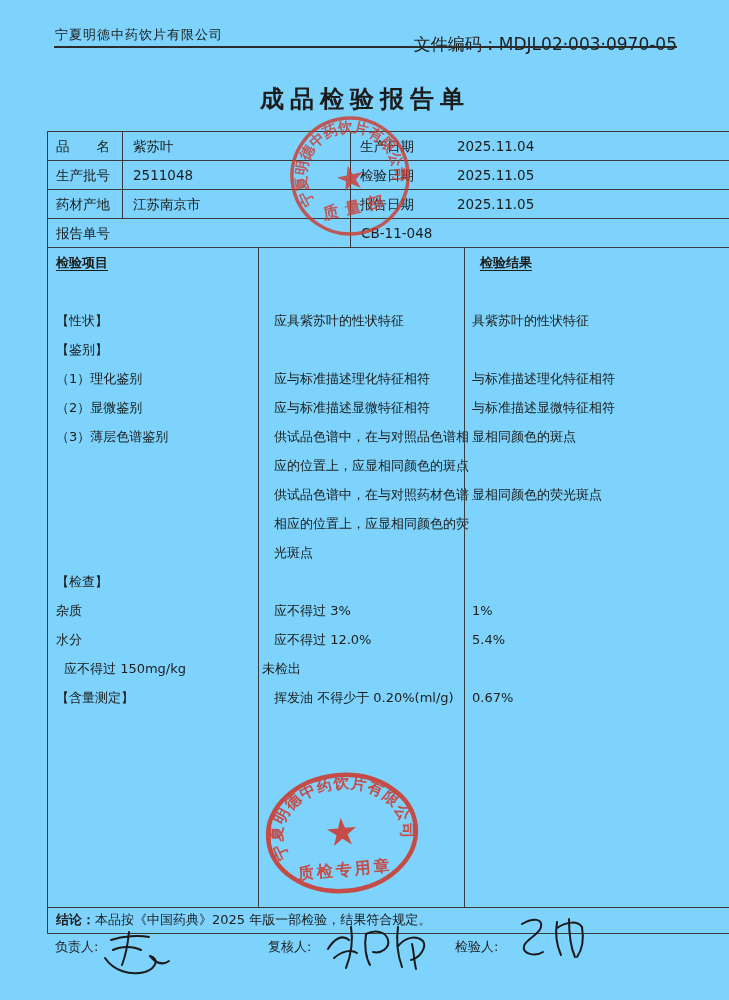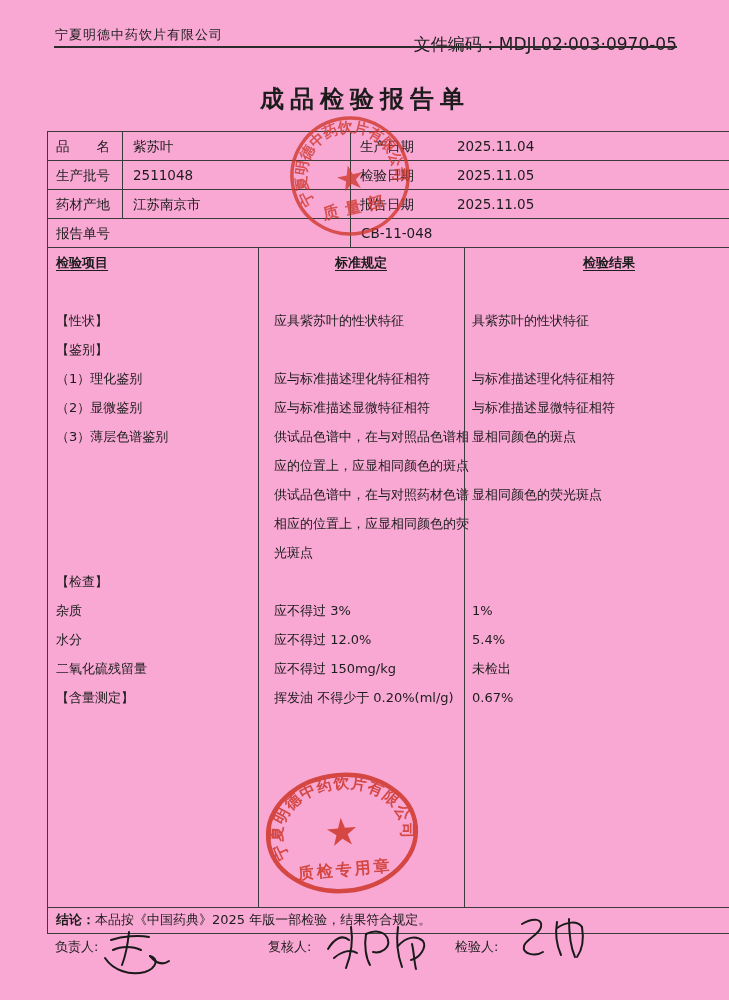--- a/index.html
+++ b/index.html
@@ -1,16 +1,16 @@
 <!DOCTYPE html>
 <html><head>
 <meta charset="utf-8">
 <style>
   html,body{margin:0;padding:0;background:#e8e8e8;}
-  .page{position:relative;width:729px;height:1000px;background:#f9a8d4;margin:0 auto;
+  .page{position:relative;width:729px;height:1000px;background:#7dd3fc;margin:0 auto;
         font-family:"DejaVu Sans","Liberation Sans",sans-serif;color:#1c1c1c;overflow:hidden;}
   
   .hdr-company{position:absolute;left:55px;top:26px;font-size:13px;letter-spacing:1px;}
   .hdr-code{position:absolute;right:52px;top:33px;font-size:17px;margin-left:24px;}
   .hdr-rule{position:absolute;left:54px;right:52px;top:46px;height:2px;background:#2b2b2b;}
   
   .title{position:absolute;left:47px;top:83px;width:636px;text-align:center;
          font-size:24px;font-weight:bold;letter-spacing:6px;font-family:"DejaVu Serif","Liberation Serif",serif;}
   
   .doc{position:absolute;left:47px;top:131px;width:708px;border:1px solid #3a3a3a;box-sizing:border-box;background:transparent;}
@@ -96,21 +96,20 @@
       <div class="ic-label-wide">报告单号</div>
       <div class="ic-value-wide">CB-11-048</div>
     </div>
 
     <div class="main">
       <div class="vline v1"></div>
       <div class="vline v2"></div>
 
       <div class="thead">
         <div class="th1"><span>检验项目</span></div>
-        <div class="th2"><span>标准规定</span></div>
         <div class="th3"><span>检验结果</span></div>
       </div>
 
       <div class="trow h29">
         <div class="ti">
             <div class="ln">【性状】</div>
           </div>
         <div class="ts">
             <div class="ln">应具紫苏叶的性状特征</div>
           </div>
@@ -204,23 +203,20 @@
           </div>
         <div class="ts">
             <div class="ln">应不得过 12.0%</div>
           </div>
         <div class="tr3">
             <div class="ln">5.4%</div>
           </div>
       </div>
 
       <div class="trow h29">
-        <div class="ti">
-            <div class="ln">二氧化硫残留量</div>
-          </div>
         <div class="ts">
             <div class="ln">应不得过 150mg/kg</div>
           </div>
         <div class="tr3">
             <div class="ln">未检出</div>
           </div>
       </div>
 
       <div class="trow h29">
         <div class="ti">

